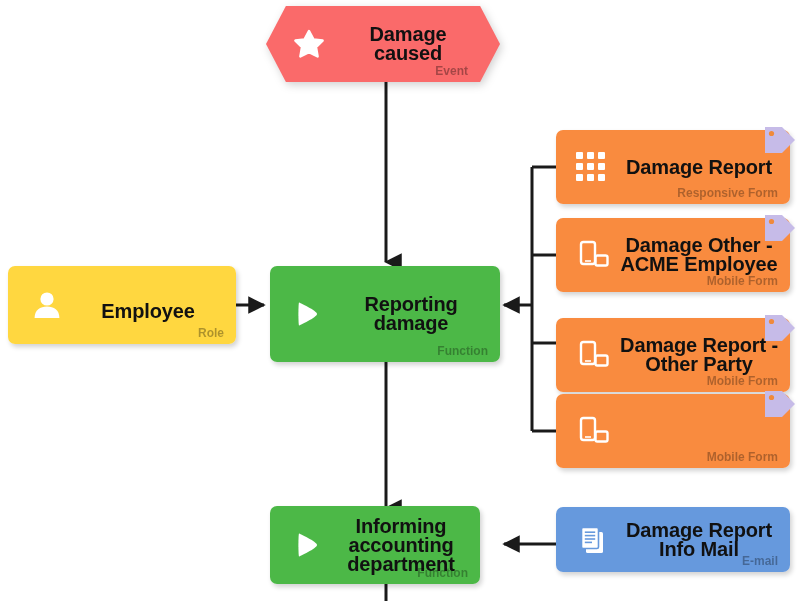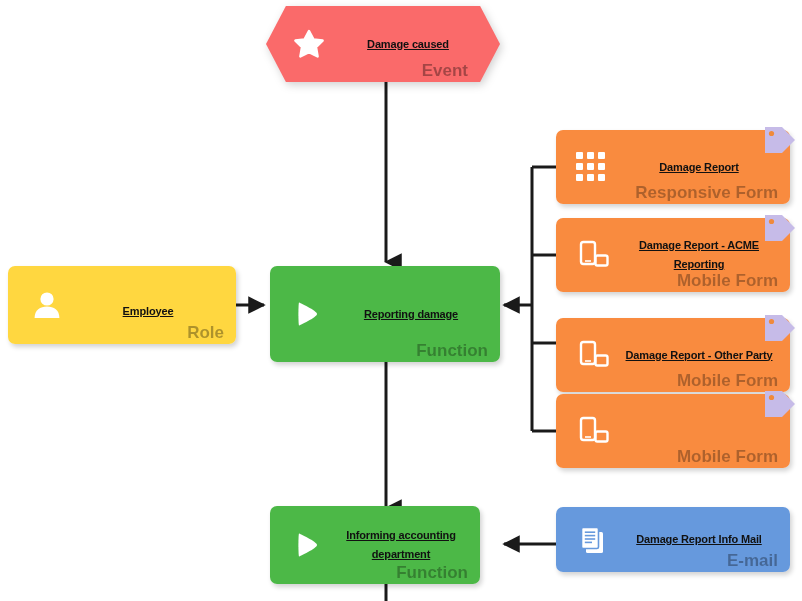--- a/index.html
+++ b/index.html
@@ -27,31 +27,30 @@
     position:absolute;inset:0;
     border-radius:7px;
     overflow:hidden;
   }
   .node .title{
     position:absolute;
     left:64px;right:12px;
     top:0;bottom:0;
     display:flex;align-items:center;justify-content:center;
     text-align:center;
-    font-size:11px;
+    font-size:20px;
     font-weight:bold;
     color:#111111;
     line-height:19px;
     letter-spacing:-0.15px;
-    text-decoration:underline;
   }
   .node .kind{
     position:absolute;
     right:12px;bottom:4px;
-    font-size:17px;
+    font-size:12px;
     font-weight:bold;
     color:rgba(0,0,0,0.33);
     line-height:14px;
   }
   .node .ico{
     position:absolute;
     left:18px;top:50%;
     transform:translateY(-50%);
     width:34px;height:34px;
   }
@@ -196,21 +195,21 @@
 
   <div class="node c-form" style="left:556px;top:218px;width:234px;height:74px;">
     <div class="body"></div>
     <div class="ico" style="left:20px;">
       <svg viewBox="0 0 34 34" width="34" height="34">
         <rect x="5" y="4" width="14" height="22" rx="2.4" fill="none" stroke="#ffffff" stroke-width="2.4"></rect>
         <rect x="19.5" y="17.5" width="12" height="10" rx="1.8" fill="none" stroke="#ffffff" stroke-width="2.4"></rect>
         <line x1="9" y1="23" x2="15" y2="23" stroke="#ffffff" stroke-width="1.6"></line>
       </svg>
     </div>
-    <div class="title">Damage Report - ACME Reporting</div>
+    <div class="title">Damage Other - ACME Employee</div>
     <div class="kind">Mobile Form</div>
     <div class="tag">
       <svg viewBox="0 0 36 32" width="36" height="32">
         <path d="M3 3 L20 3 L33 16 L20 29 L3 29 Z" fill="#c6bbe8"></path>
         <circle cx="9.5" cy="9.5" r="2.6" fill="#f08a3c"></circle>
       </svg>
     </div>
   </div>
 
   <div class="node c-form" style="left:556px;top:306px;width:234px;height:74px;margin-top:12px;">

